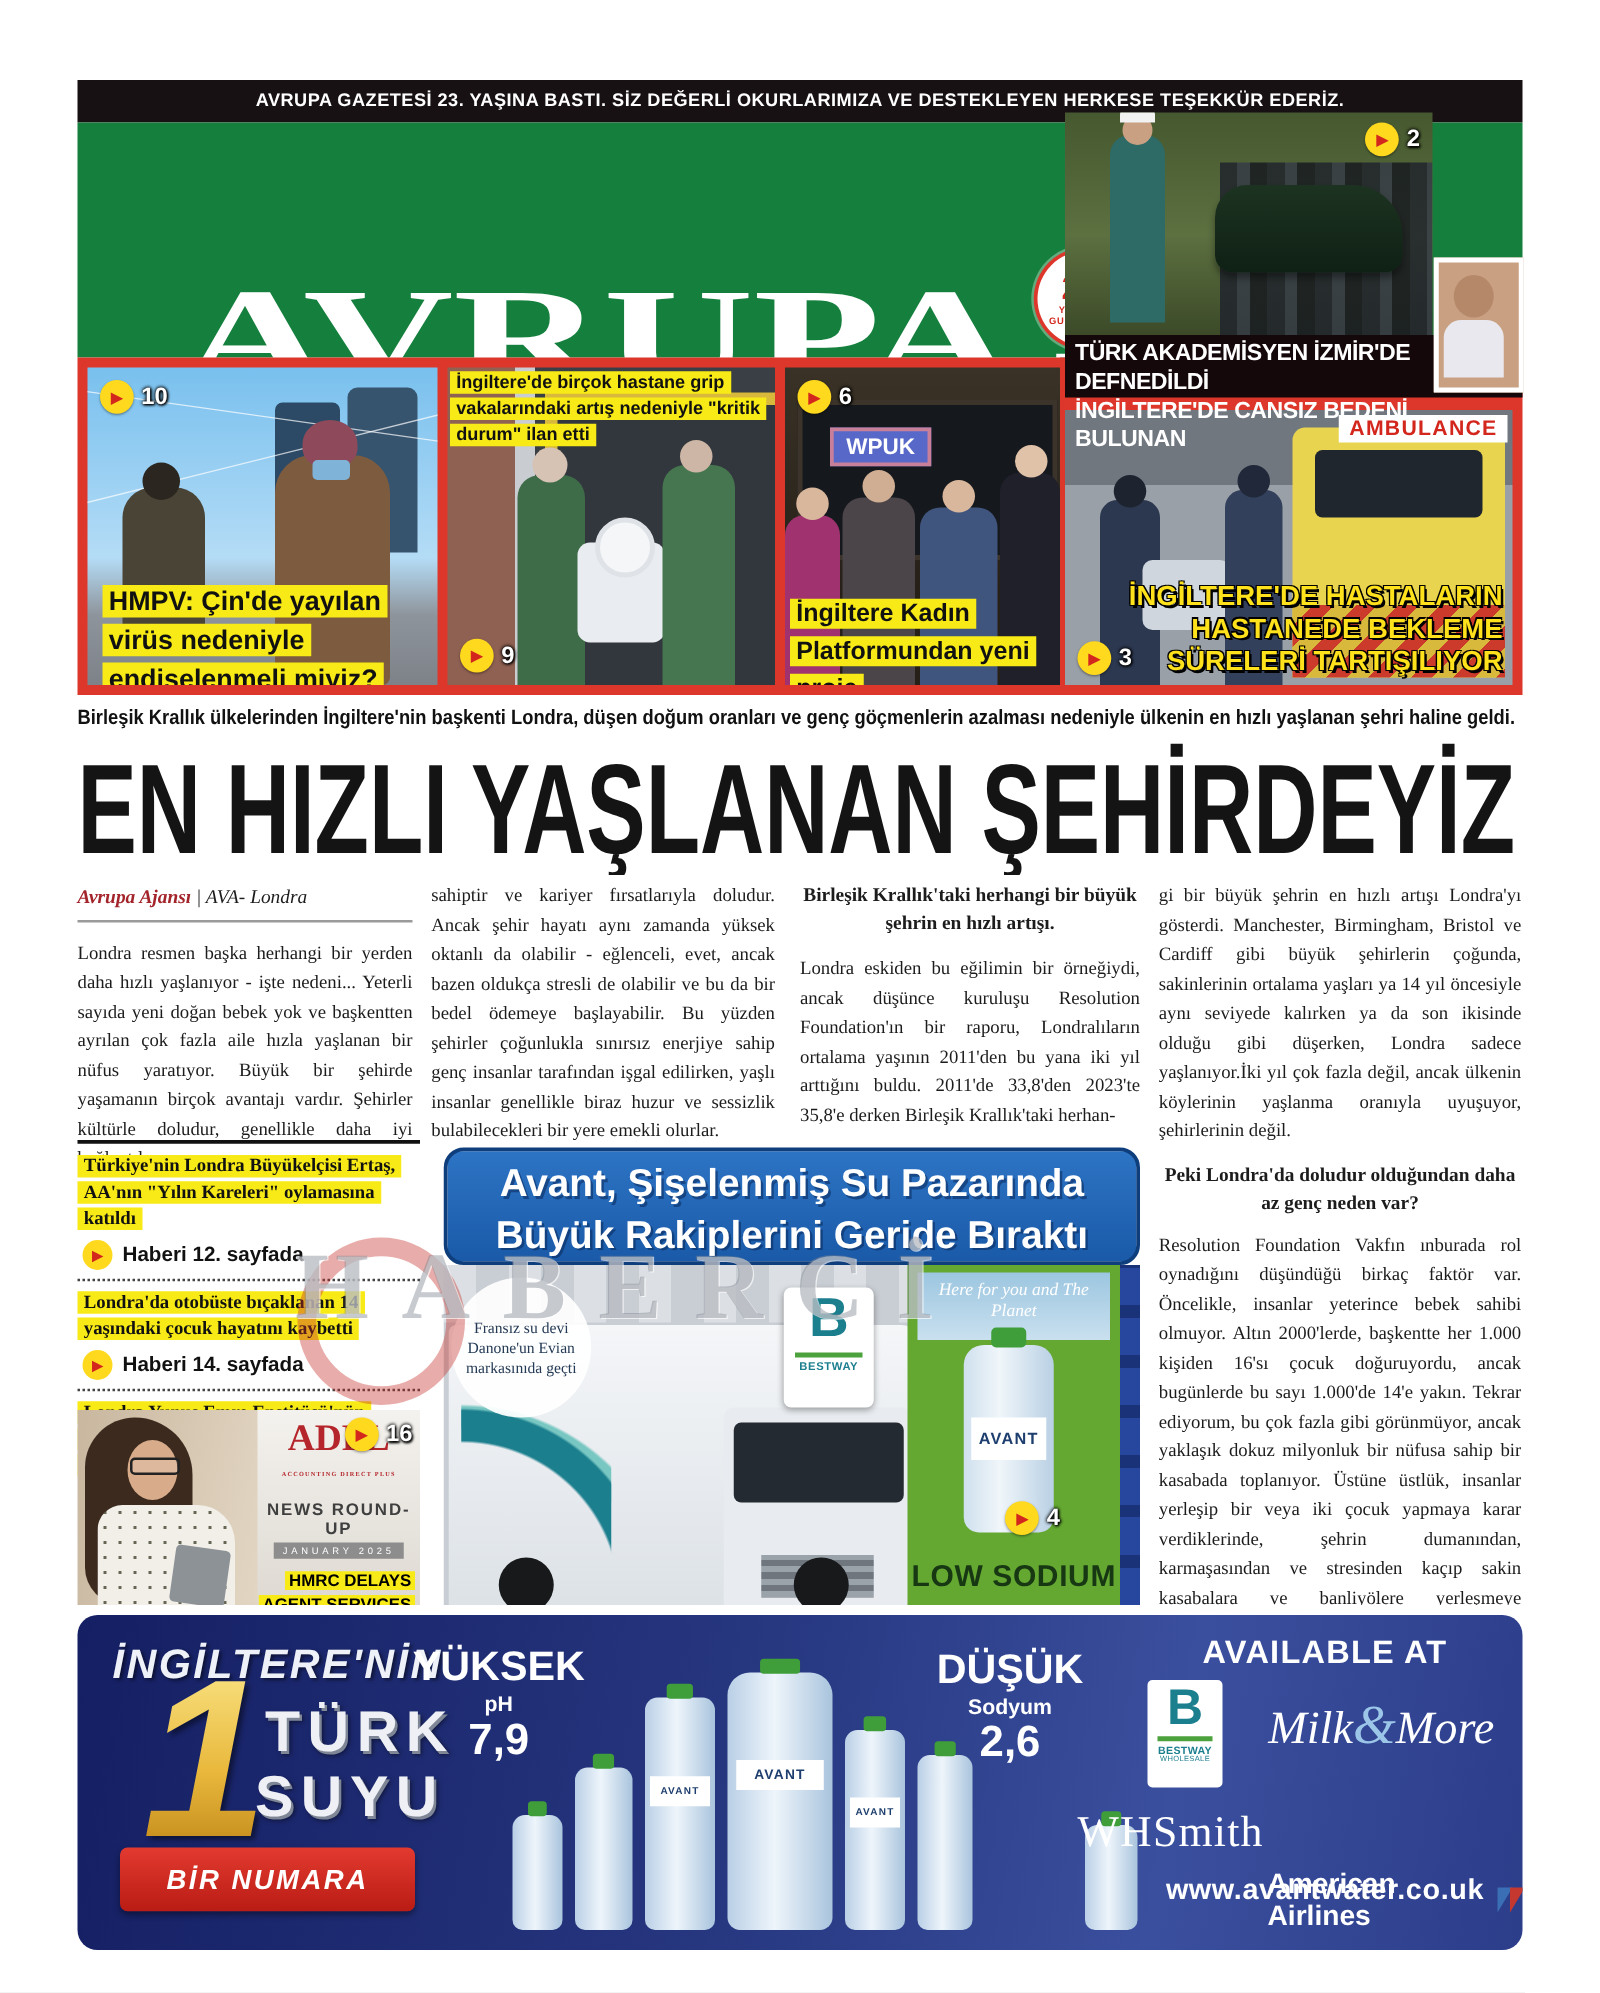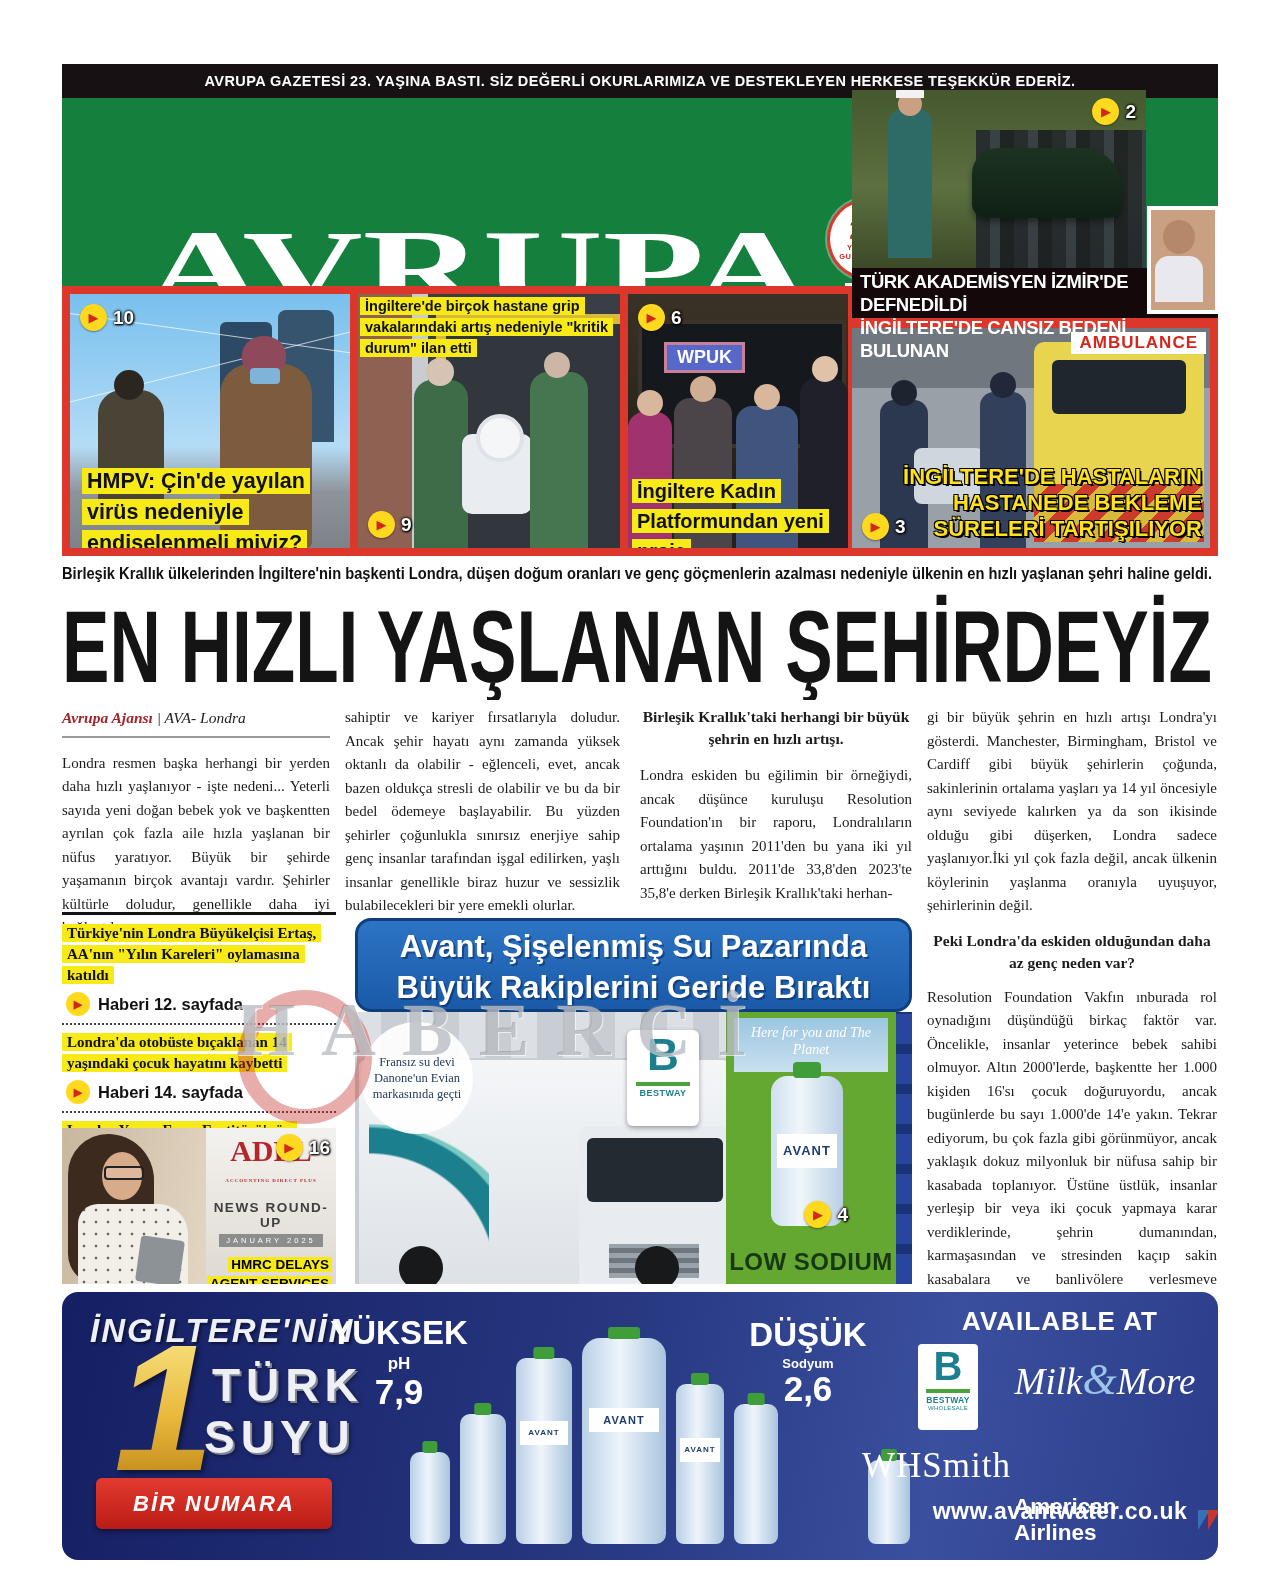--- a/index.html
+++ b/index.html
@@ -191,21 +191,21 @@
      font-weight:bold;font-style:italic;font-size:22px;letter-spacing:2px;border-radius:6px;box-shadow:0 3px 5px rgba(0,0,0,.4);}
   .ribbon::before,.ribbon::after{content:"";position:absolute;top:8px;width:0;height:0;border:20px solid transparent;z-index:-1;}
   .ribbon::before{left:-18px;border-right-color:#9e150e;}
   .ribbon::after{right:-18px;border-left-color:#9e150e;}
   .yuksek{left:262px;top:22px;width:150px;text-align:center;}
   .yuksek .t{font-size:33px;font-weight:bold;}
   .yuksek .ph{font-size:17px;font-weight:bold;margin-top:2px;}
   .yuksek .v{font-size:35px;font-weight:bold;line-height:36px;}
   .dusuk{left:676px;top:24px;width:140px;text-align:center;}
   .dusuk .t{font-size:33px;font-weight:bold;}
-  .dusuk .ph{font-size:13px;font-weight:bold;margin-top:2px;}
+  .dusuk .ph{font-size:17px;font-weight:bold;margin-top:2px;}
   .dusuk .v{font-size:35px;font-weight:bold;line-height:36px;}
 
   .bottle-row .bt{position:absolute;bottom:16px;background:linear-gradient(90deg,#b9cfe6,#eef5fb 45%,#a9c4dd);border-radius:10px 10px 8px 8px;}
   .bottle-row .bt::before{content:"";position:absolute;top:-11px;left:50%;transform:translateX(-50%);width:38%;height:12px;background:#3f9e3a;border-radius:3px;}
   .bottle-row .bt .lb{position:absolute;left:8%;right:8%;top:34%;height:24px;background:#fff;color:#1d3e6e;font-weight:bold;
       font-size:8px;text-align:center;line-height:24px;letter-spacing:1px;overflow:hidden;}
 
   .avail{left:838px;top:14px;width:320px;text-align:center;font-weight:bold;font-size:26px;letter-spacing:1px;}
   .bw{left:856px;top:52px;width:60px;height:86px;background:#fff;border-radius:4px;text-align:center;color:#1c7f8e;}
   .bw .b{font-weight:bold;font-size:40px;line-height:44px;}
@@ -374,21 +374,21 @@
     <p style="margin:0;">sahiptir ve kariyer fırsatlarıyla doludur. Ancak şehir hayatı aynı zamanda yüksek oktanlı da olabilir - eğlenceli, evet, ancak bazen oldukça stresli de olabilir ve bu da bir bedel ödemeye başlayabilir. Bu yüzden şehirler çoğunlukla sınırsız enerjiye sahip genç insanlar tarafından işgal edilirken, yaşlı insanlar genellikle biraz huzur ve sessizlik bulabilecekleri bir yere emekli olurlar.</p>
   </div>
 
   <div class="col serif" style="left:640px;width:272px;">
     <div class="cintro">Birleşik Krallık'taki herhangi bir büyük şehrin en hızlı artışı.</div>
     <p style="margin:0;">Londra eskiden bu eğilimin bir örneğiydi, ancak düşünce kuruluşu Resolution Foundation'ın bir raporu, Londralıların ortalama yaşının 2011'den bu yana iki yıl arttığını buldu. 2011'de 33,8'den 2023'te 35,8'e derken Birleşik Krallık'taki herhan-</p>
   </div>
 
   <div class="col serif" style="left:927px;width:290px;top:706px;height:578px;overflow:hidden;">
     <p style="margin:0;">gi bir büyük şehrin en hızlı artışı Londra'yı gösterdi.  Manchester, Birmingham, Bristol ve Cardiff gibi büyük şehirlerin çoğunda, sakinlerinin ortalama yaşları ya 14 yıl öncesiyle aynı seviyede kalırken ya da son ikisinde olduğu gibi düşerken, Londra sadece yaşlanıyor.İki yıl çok fazla değil, ancak ülkenin köylerinin yaşlanma oranıyla uyuşuyor, şehirlerinin değil.</p>
-    <div class="cintro" style="margin:12px 0;">Peki Londra'da eskiden olduğundan daha az genç neden var?</div>
+    <div class="cintro" style="margin:12px 0;">Peki Londra'da doludur olduğundan daha az genç neden var?</div>
     <p style="margin:0;display:inline;">Resolution Foundation Vakfın ınburada rol oynadığını düşündüğü birkaç faktör var. Öncelikle, insanlar yeterince bebek sahibi olmuyor. Altın 2000'lerde, başkentte her 1.000 kişiden 16'sı çocuk doğuruyordu, ancak bugünlerde bu sayı 1.000'de 14'e yakın. Tekrar ediyorum, bu çok fazla gibi görünmüyor, ancak yaklaşık dokuz milyonluk bir nüfusa sahip bir kasabada toplanıyor. Üstüne üstlük, insanlar yerleşip bir veya iki çocuk yapmaya karar verdiklerinde, şehrin dumanından, karmaşasından ve stresinden kaçıp sakin kasabalara ve banliyölere yerleşmeye eğilimlidirler; bu da ortalama yaşın düşmesine çok şey katacak genç aileleri ellerinden alır. </p>
   </div>
 
   <div class="abs teasers">
     <div class="tz">
       <div class="t"><span class="hl">Türkiye'nin Londra Büyükelçisi Ertaş, AA'nın "Yılın Kareleri" oylamasına katıldı</span></div>
       <div class="pg">
         <span class="c">
             <span class="a">▶</span>
           </span>

